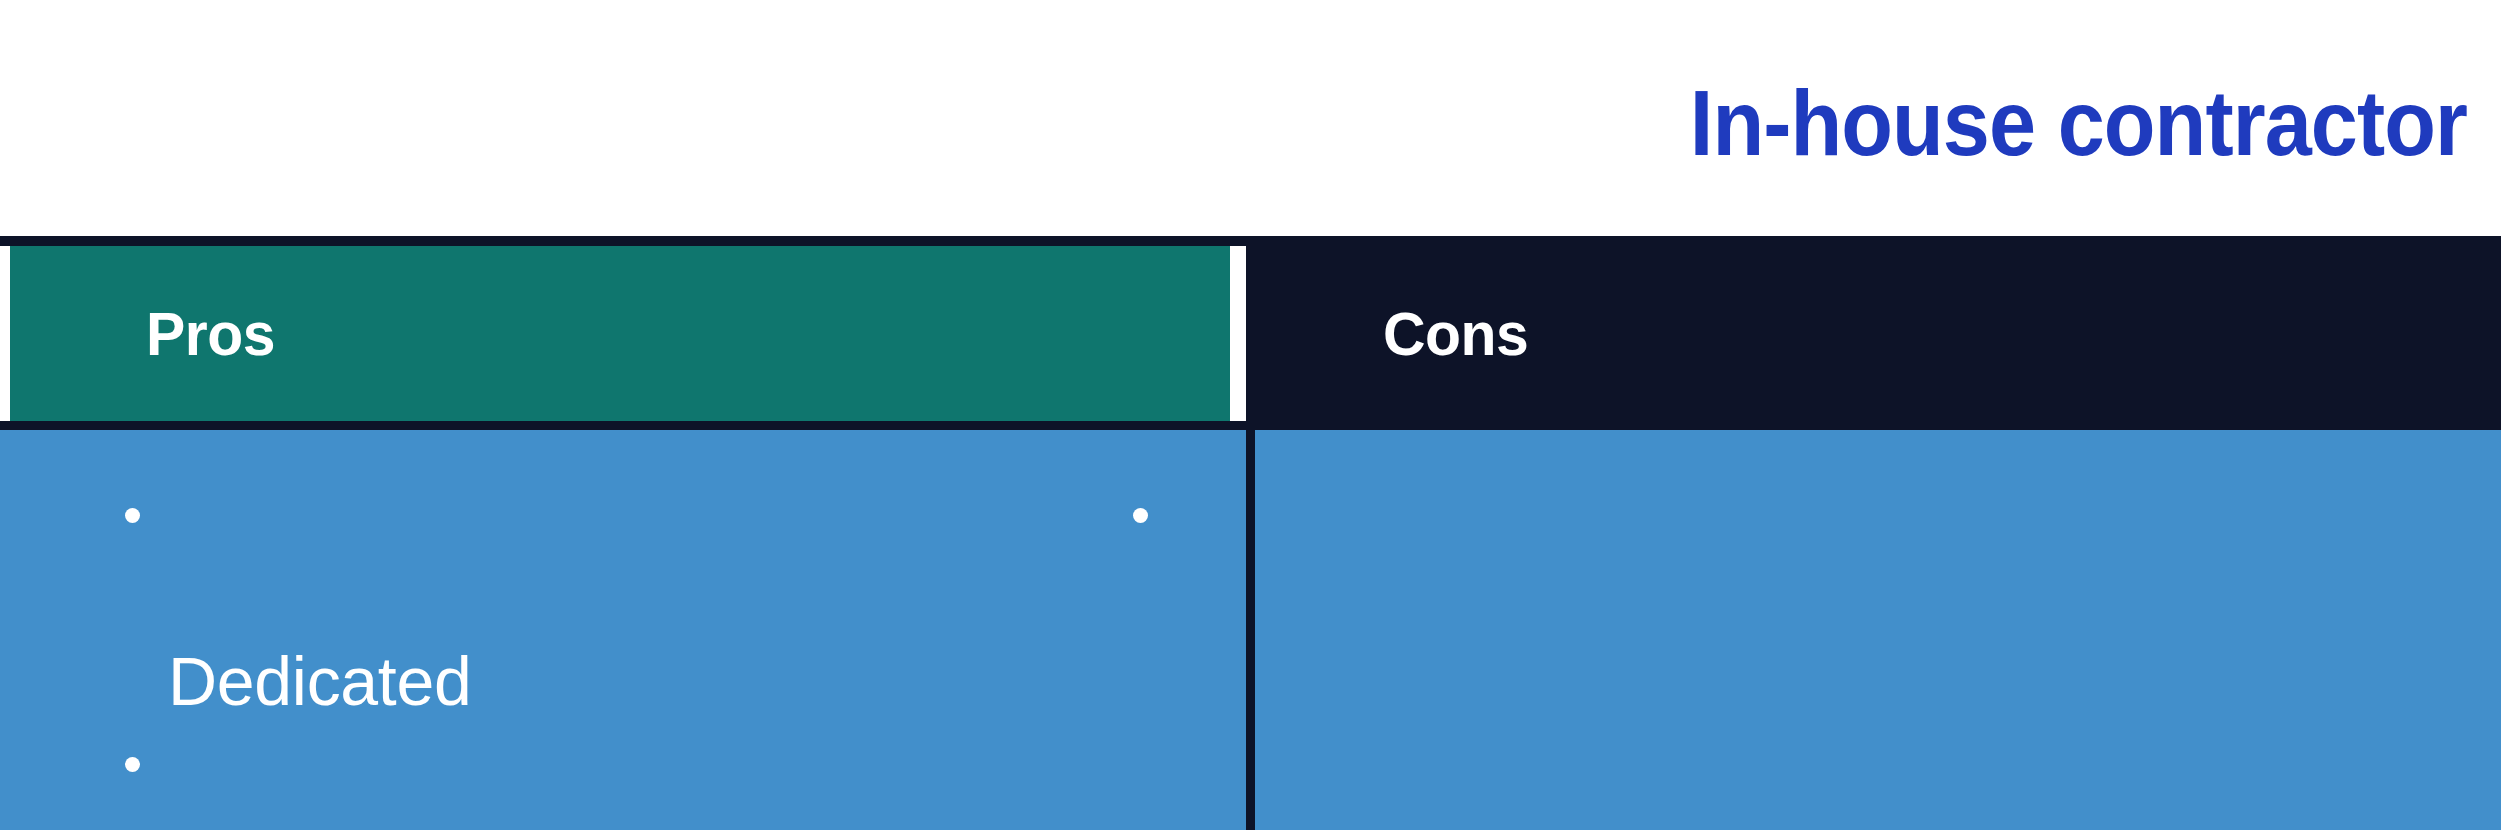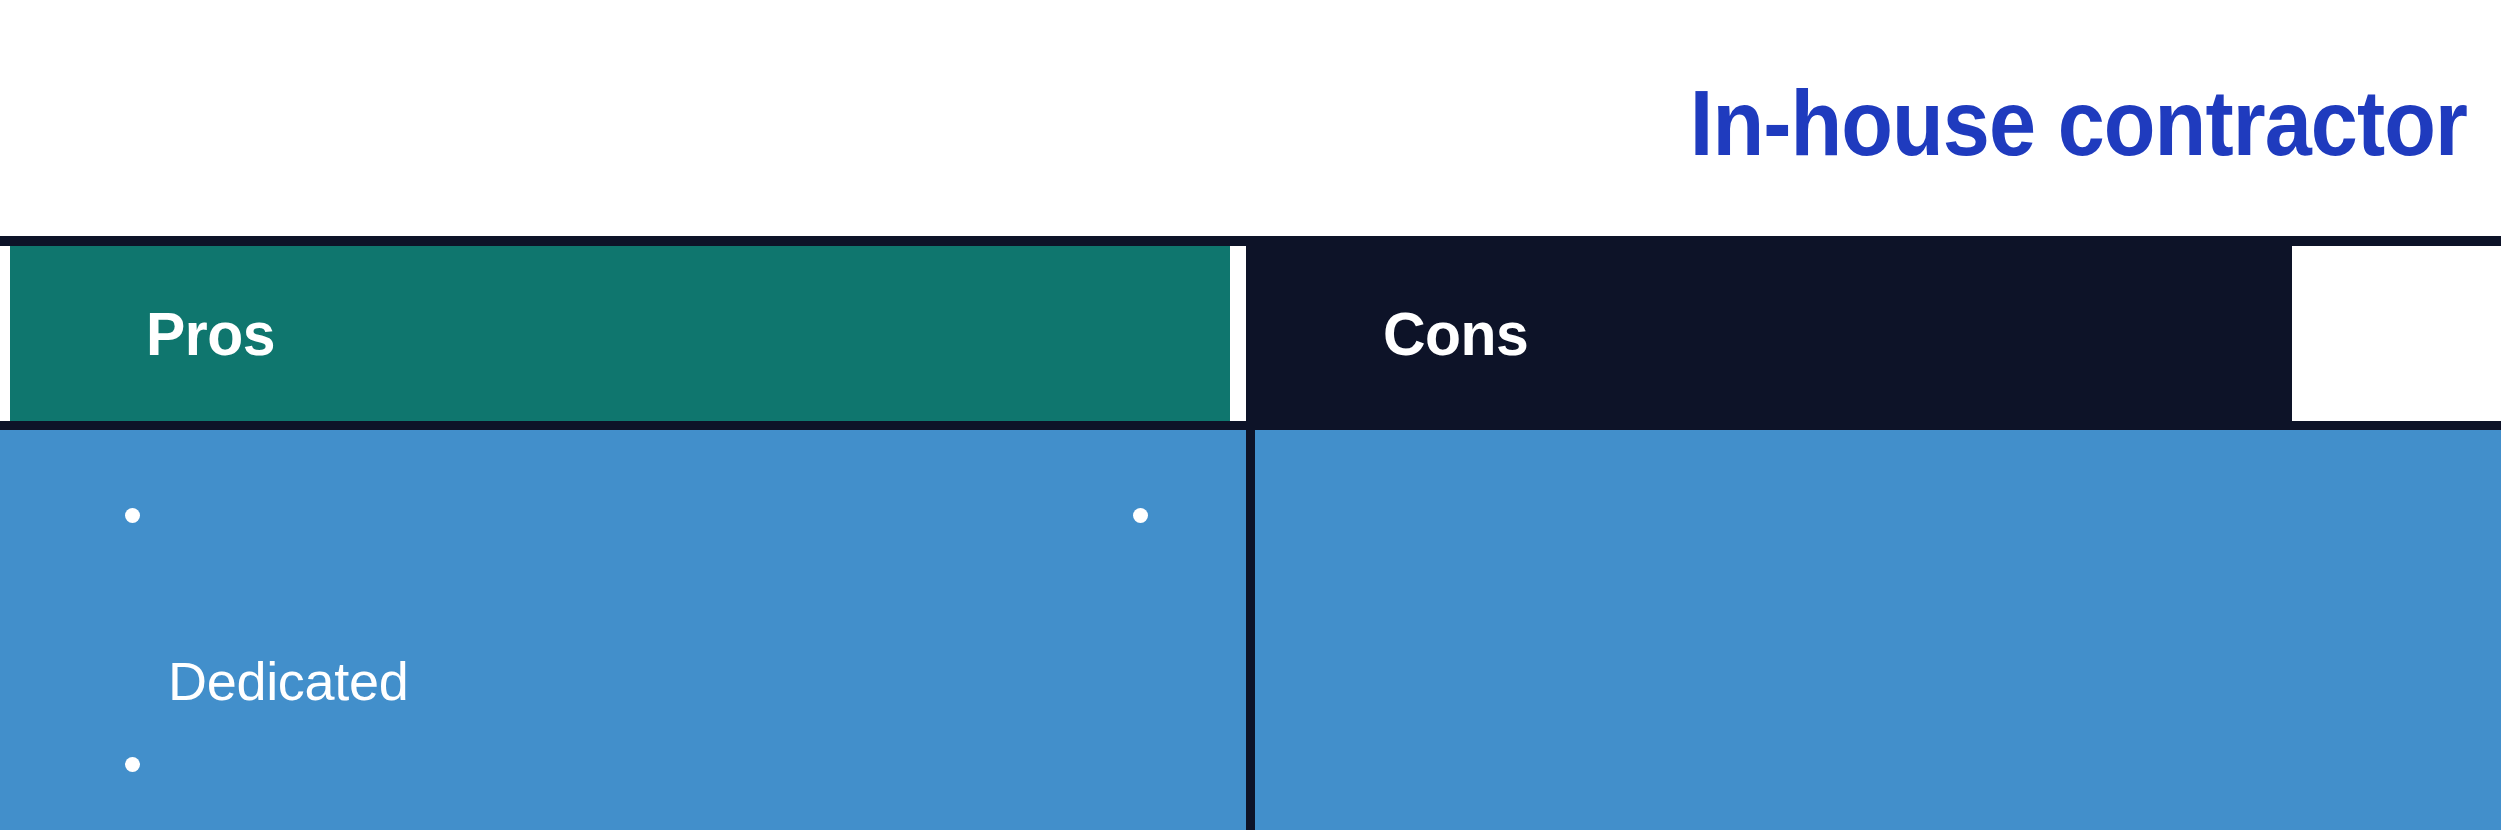--- a/index.html
+++ b/index.html
@@ -82,21 +82,21 @@
     align-items: center;
   }
   .header-cell.pros {
     left: 2px;
     width: 1220px;
     background: #0f766e;
     margin-left: 8px;
   }
   .header-cell.cons {
     left: 1246px;
-    width: 1046px;
+    width: 1255px;
     background: #0D1328;
     align-items: center;
   }
   .header-label {
     color: #ffffff;
     font-family: "Liberation Sans Narrow", "Liberation Sans", sans-serif;
     font-weight: bold;
     font-size: 62px;
     line-height: 1;
     letter-spacing: -0.5px;
@@ -172,21 +172,21 @@
   .bullet-list.cons {
     left: 1133px;
     top: 44px;
   }
   .bullet-item {
     position: relative;
     padding-left: 43px;
     color: #ffffff;
     font-family: "Liberation Sans Narrow", "Liberation Sans", sans-serif;
     font-weight: normal;
-    font-size: 54px;
+    font-size: 68px;
     line-height: 83px;
     letter-spacing: -0.3px;
     white-space: pre-line;
   }
   .bullet-item .dot {
     position: absolute;
     left: 0;
     top: 34px;
     width: 15px;
     height: 15px;

